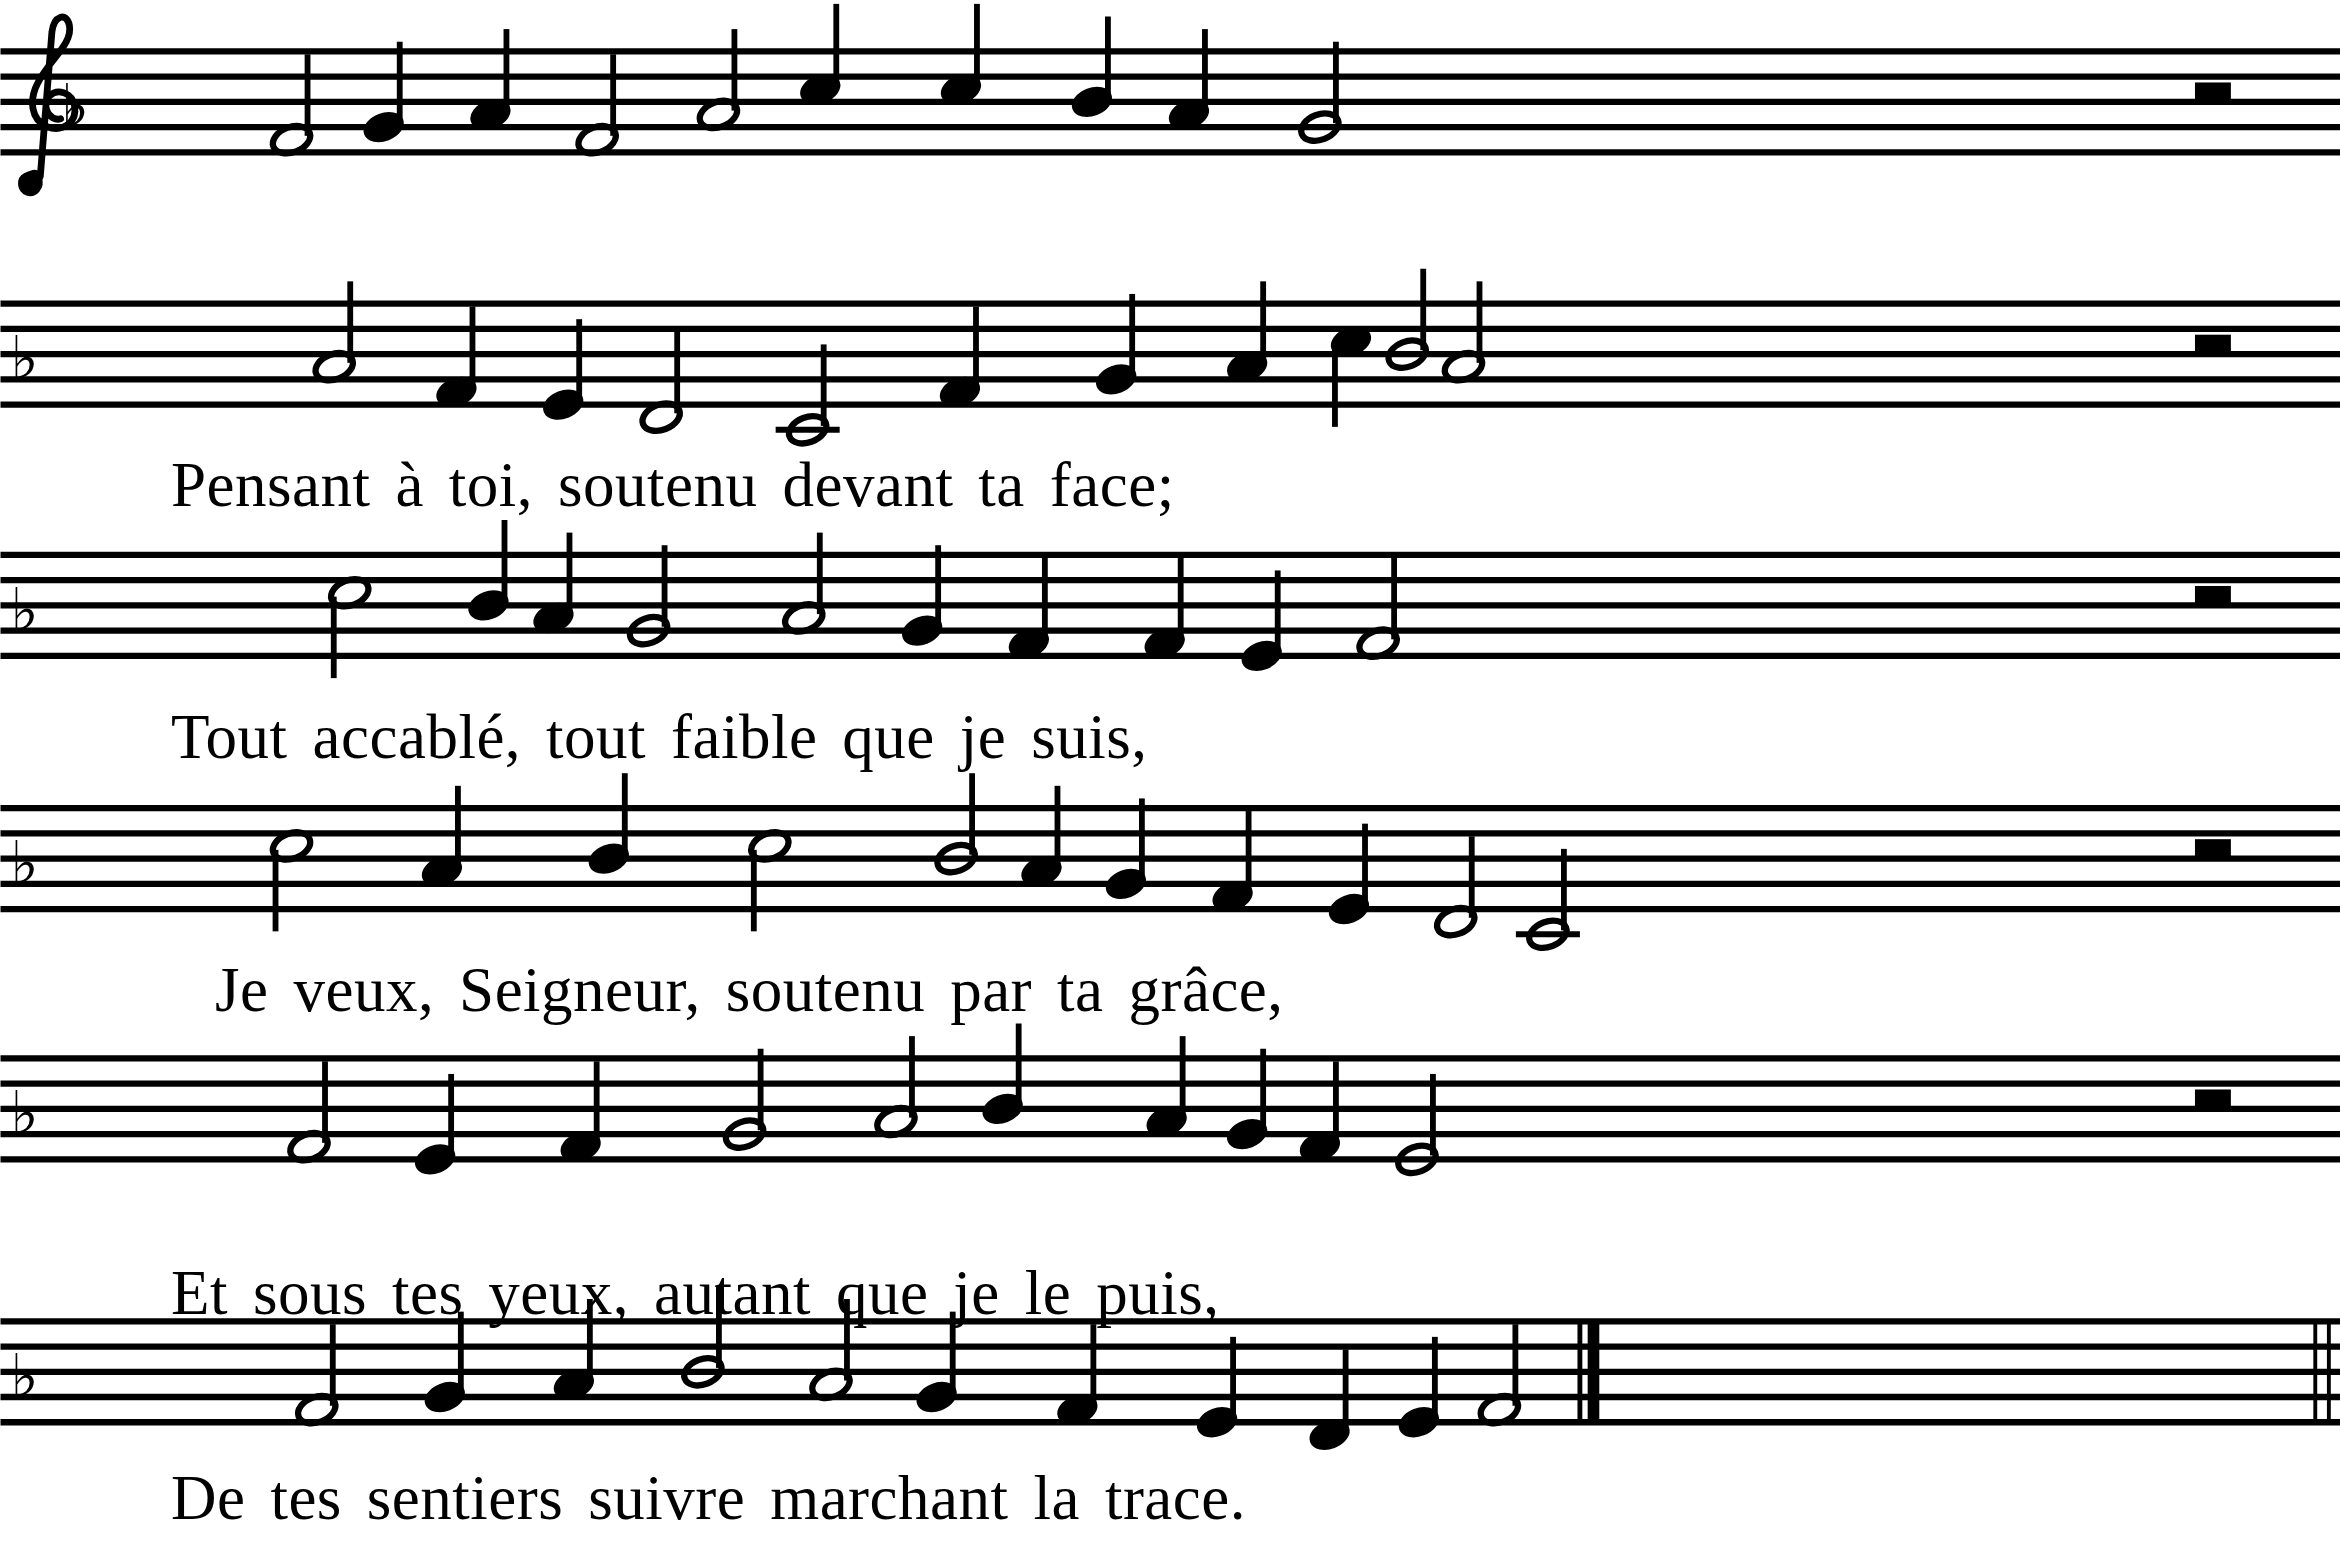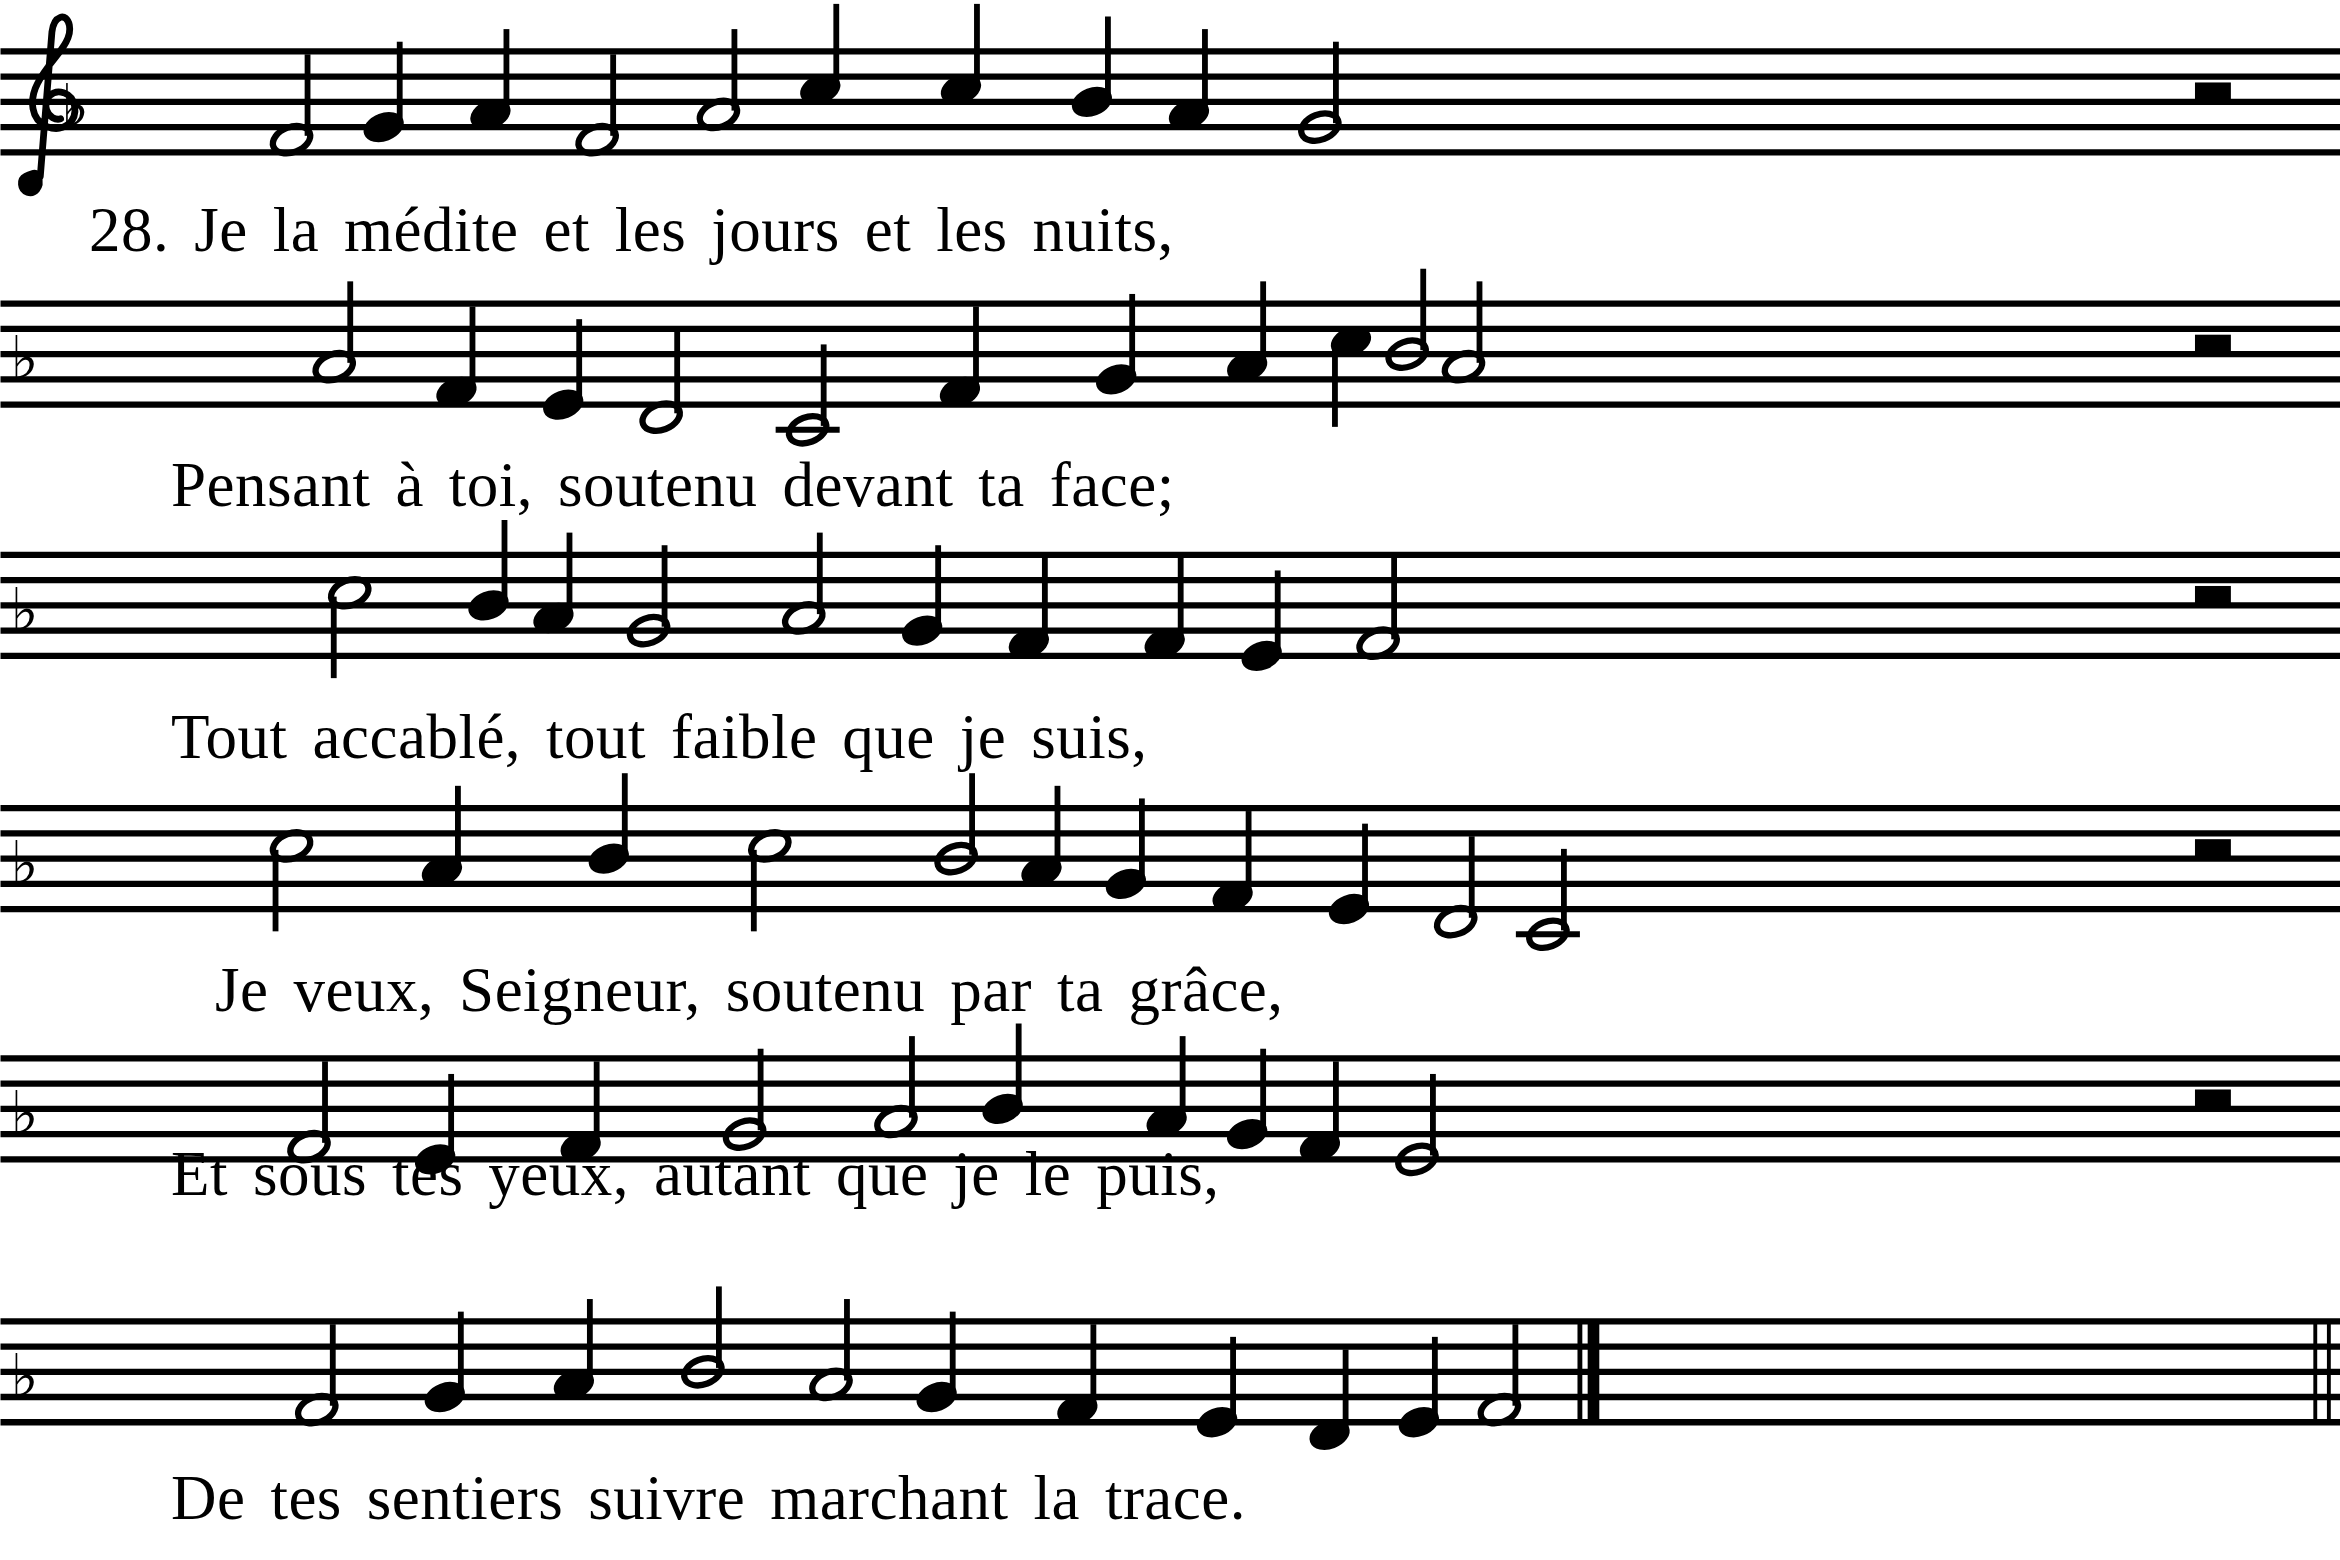--- a/index.html
+++ b/index.html
@@ -324,20 +324,19 @@
           <line x1="1561.5" x2="1561.5" y1="1449" y2="1365" stroke="#000000" stroke-width="6"></line>
           <ellipse cx="1545" cy="1453" rx="20" ry="13" transform="rotate(-21 1545 1453)" fill="none" stroke="#000000" stroke-width="6.5"></ellipse>
         </g>
         <line x1="1628" x2="1628" y1="1360" y2="1468" stroke="#000000" stroke-width="5"></line>
         <line x1="1642" x2="1642" y1="1360" y2="1468" stroke="#000000" stroke-width="12"></line>
         <line x1="2386" x2="2386" y1="1362" y2="1466" stroke="#000000" stroke-width="4"></line>
         <line x1="2400" x2="2400" y1="1362" y2="1466" stroke="#000000" stroke-width="4"></line>
       </g>
     </svg>
 
-  <div class="lyric" style="left: 89px; top: 199px;">28. Je la médite et les jours et les nuits,</div>
   <div class="lyric" style="left: 171px; top: 454px;">Pensant à toi, soutenu devant ta face;</div>
   <div class="lyric" style="left: 171px; top: 706px;">Tout accablé, tout faible que je suis,</div>
   <div class="lyric" style="left: 171px; top: 959px; margin-left: 44px;">Je veux, Seigneur, soutenu par ta grâce,</div>
-  <div class="lyric" style="left: 171px; top: 1143px; font-family: Liberation Serif, serif;">Et sous tes yeux, autant que je le puis,</div>
+  <div class="lyric" style="left: 171px; top: 1262px; font-family: Liberation Serif, serif;">Et sous tes yeux, autant que je le puis,</div>
   <div class="lyric" style="left: 171px; top: 1467px;">De tes sentiers suivre marchant la trace.</div>
 </div>
 
 
 </body></html>

